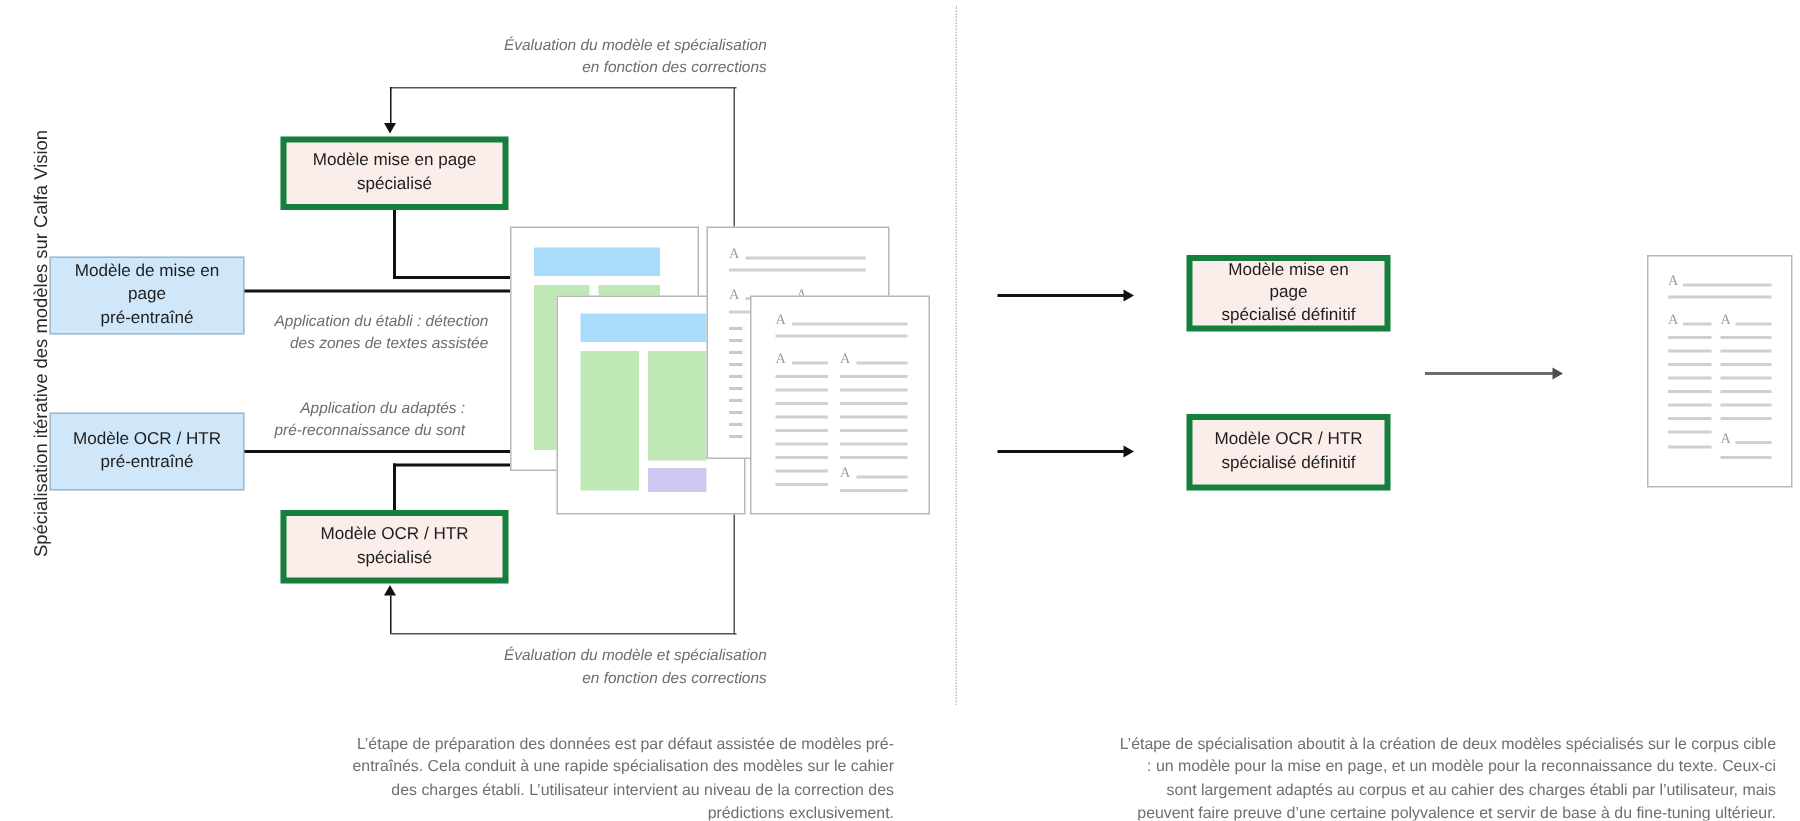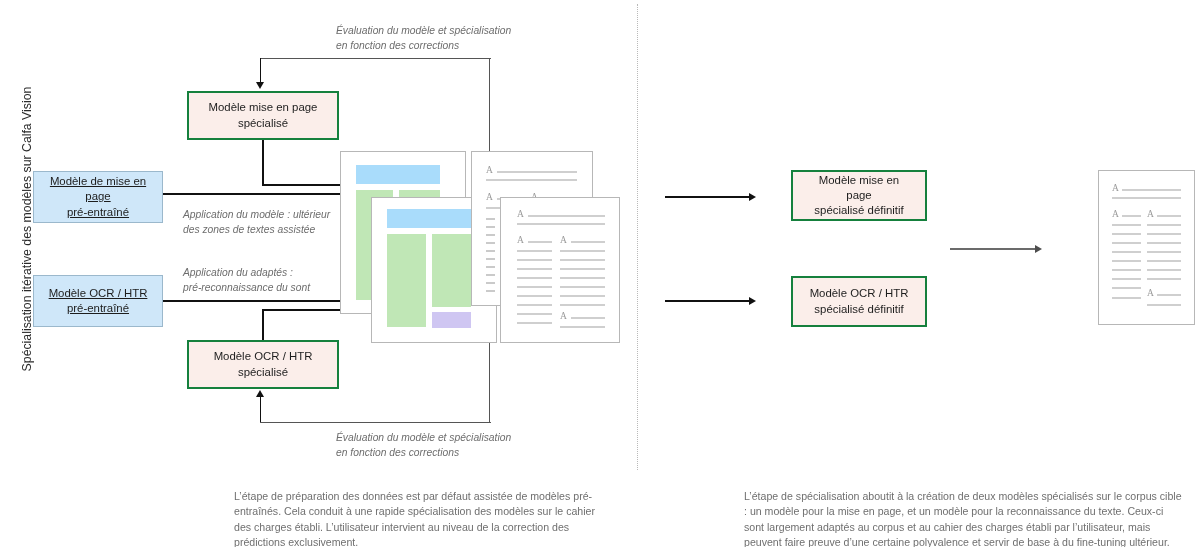--- a/index.html
+++ b/index.html
@@ -1,40 +1,40 @@
 <!DOCTYPE html>
 <html><head>
 <meta charset="utf-8">
 <style>
   html,body{margin:0;padding:0;background:#ffffff;}
   body{
     width:1200px;height:547px;position:relative;overflow:hidden;
     font-family:"Liberation Sans","DejaVu Sans",sans-serif;
     color:#262626;
   }
-  .abs{position:absolute;}
+  .abs{position:absolute;text-align:right;}
 
   
   #vtitle{
     left:-188px; top:222px;
     width:430px; text-align:center;
     transform:rotate(-90deg);
     font-size:12.3px; color:#2a2a2a; white-space:nowrap;
     letter-spacing:0px;
   }
 
   
   .box{
     box-sizing:border-box;
     display:flex;align-items:center;justify-content:center;
     text-align:center;line-height:1.32;
     font-size:11.4px;color:#1d1d1d;
   }
-  .box-blue{ background:#cfe7f9; border:1px solid #9bb8cc;text-decoration:underline; }
-  .box-pink{ background:#fbeeea; border:2px solid #15803d; }
+  .box-blue{ background:#cfe7f9; border:1px solid #9bb8cc; }
+  .box-pink{ background:#fbeeea; border:4px solid #15803d; }
   .box span{display:block;padding:0 6px;}
 
   
   .note{
     font-style:italic;font-size:10.3px;color:#6d6d6d;line-height:1.45;
     white-space:nowrap;
   }
 
   
   .hline{background:#111;height:1.6px;}
@@ -121,21 +121,21 @@
 <div class="abs box box-blue" style="left:33px;top:171px;width:130px;height:52px;">
   <span>
     <span>Modèle de mise en page</span>
     <span>pré-entraîné</span>
   </span>
 </div>
 <div class="abs hline" style="left:163px;top:193px;width:179px;"></div>
 <div class="abs arrow-r" style="left:341px;top:189.5px;"></div>
 
 <div class="abs note" style="left:183px;top:208px;">
-  <div>Application du modèle : ultérieur</div>
+  <div>Application du établi : détection</div>
   <div>des zones de textes assistée</div>
 </div>
 
 <div class="abs box box-blue" style="left:33px;top:275px;width:130px;height:52px;">
   <span>
     <span>Modèle OCR / HTR</span>
     <span>pré-entraîné</span>
   </span>
 </div>
 <div class="abs note" style="left:183px;top:266px;">

